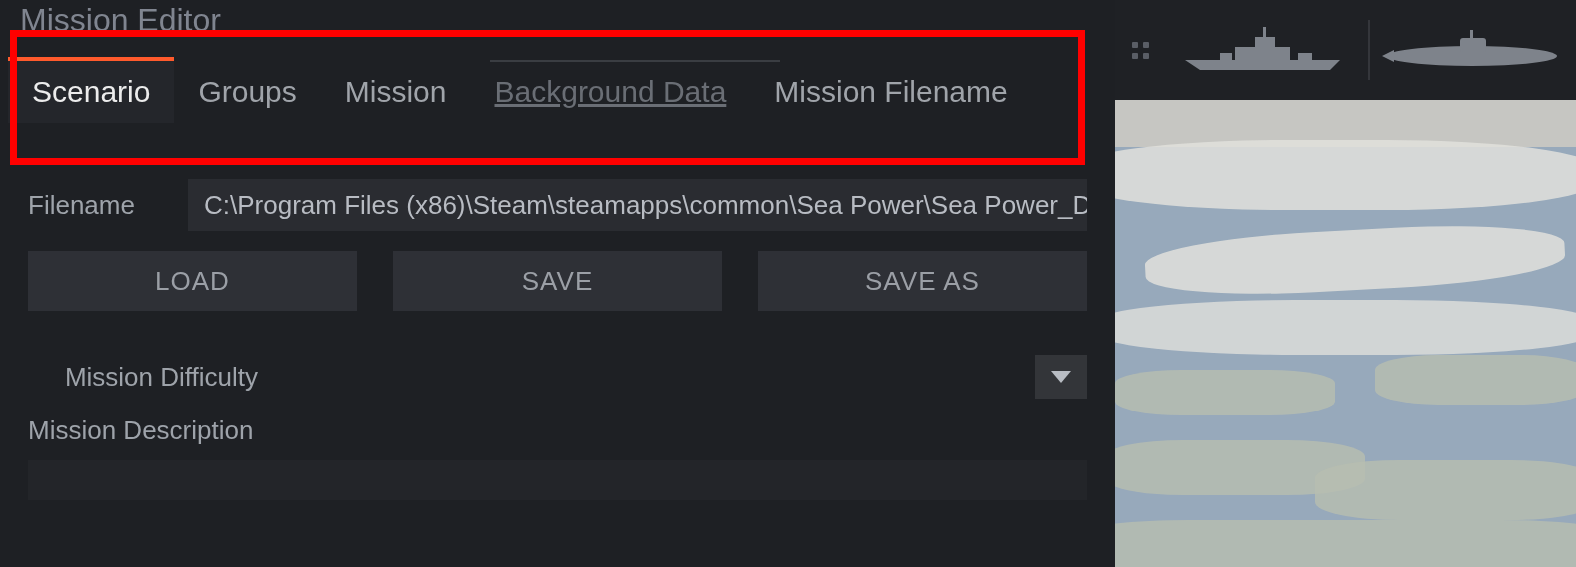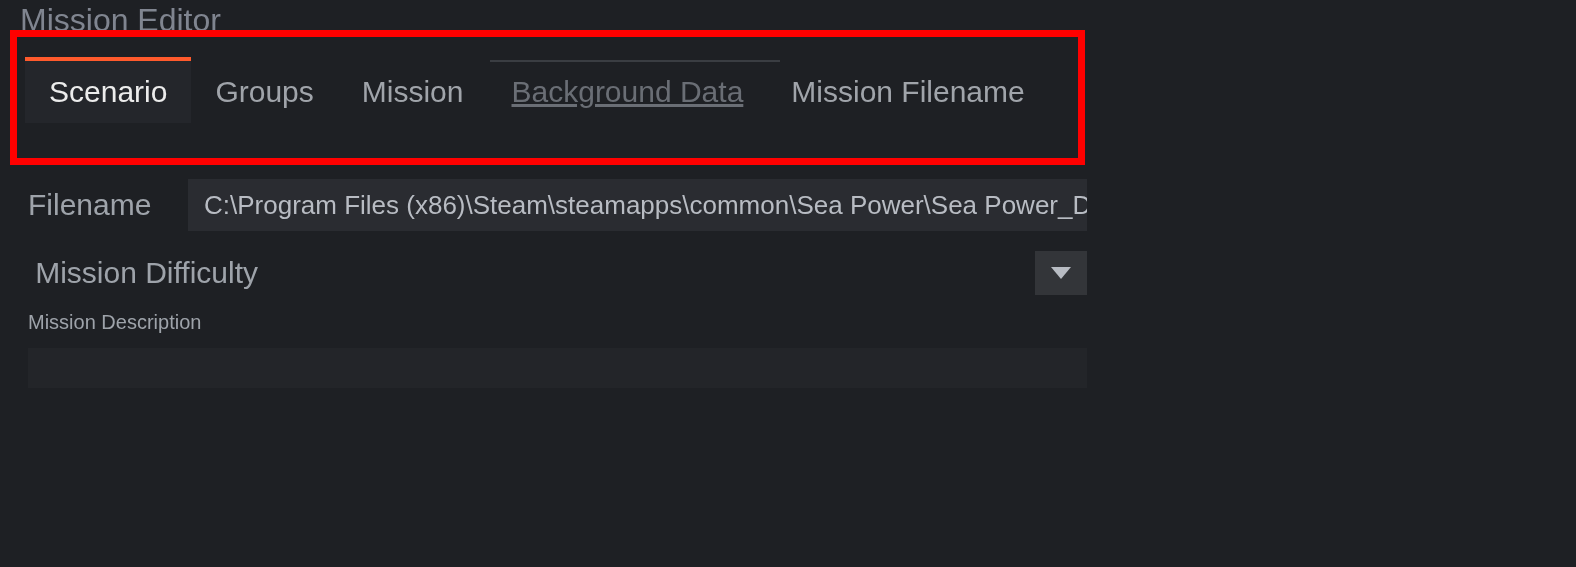--- a/index.html
+++ b/index.html
@@ -8,21 +8,20 @@
     height: 567px;
     background: #1e2024;
     font-family: "Segoe UI", Arial, sans-serif;
     color: #a8adb4;
     overflow: hidden;
   }
   .app {
     display: flex;
     width: 100%;
     height: 100%;
-    flex-direction: column;
   }
   .left-panel {
     flex: 0 0 1115px;
     width: 1115px;
     height: 100%;
     background: #1e2024;
     position: relative;
   }
   .right-panel {
     flex: 1;
@@ -45,21 +44,21 @@
     height: 135px;
     border: 7px solid #ff0000;
     pointer-events: none;
     z-index: 5;
   }
   .tab-row {
     display: flex;
     align-items: center;
     gap: 0;
     margin-top: 22px;
-    padding-left: 25px;
+    padding-left: 8px;
   }
   .tab {
     font-size: 30px;
     padding: 14px 24px;
     color: #a0a4aa;
     cursor: pointer;
     position: relative;
   }
   .tab.active {
     color: #ececec;
@@ -88,21 +87,21 @@
   }
   .form-area {
     padding: 56px 28px 0 28px;
   }
   .row {
     display: flex;
     align-items: center;
     margin-bottom: 20px;
   }
   .label {
-    font-size: 30px;
+    font-size: 26px;
     color: #9ea3aa;
     width: 160px;
     flex-shrink: 0;
   }
   .label.wide { width: 230px; }
   .text-input {
     flex: 1;
     height: 52px;
     background: #2a2c31;
     border: none;
@@ -150,21 +149,21 @@
     align-items: center;
     justify-content: center;
     cursor: pointer;
   }
   .dropdown-btn svg { display: block; }
   .desc-row {
     display: flex;
     flex-direction: column;
   }
   .desc-label {
-    font-size: 20px;
+    font-size: 26px;
     color: #9ea3aa;
     margin-bottom: 14px;
   }
   .desc-box {
     width: 100%;
     height: 40px;
     background: #232529;
   }
 
   
@@ -240,20 +239,25 @@
       <div class="tab">Mission Filename</div>
     </div>
 
     <div class="form-area">
 
       <div class="row">
         <div class="label">Filename</div>
         <div class="text-input">C:\Program Files (x86)\Steam\steamapps\common\Sea Power\Sea Power_Dat</div>
       </div>
 
+      <div class="btn-row">
+        <button class="btn">LOAD</button>
+        <button class="btn">SAVE</button>
+        <button class="btn">SAVE AS</button>
+      </div>
 
 
       <div class="diff-row">
         <div class="label wide">Mission Difficulty</div>
         <div class="diff-select">
           <div class="dropdown-btn">
             <svg width="20" height="12" viewBox="0 0 20 12">
               <polygon points="0,0 20,0 10,12" fill="#b8bcc3"></polygon>
             </svg>
           </div>

